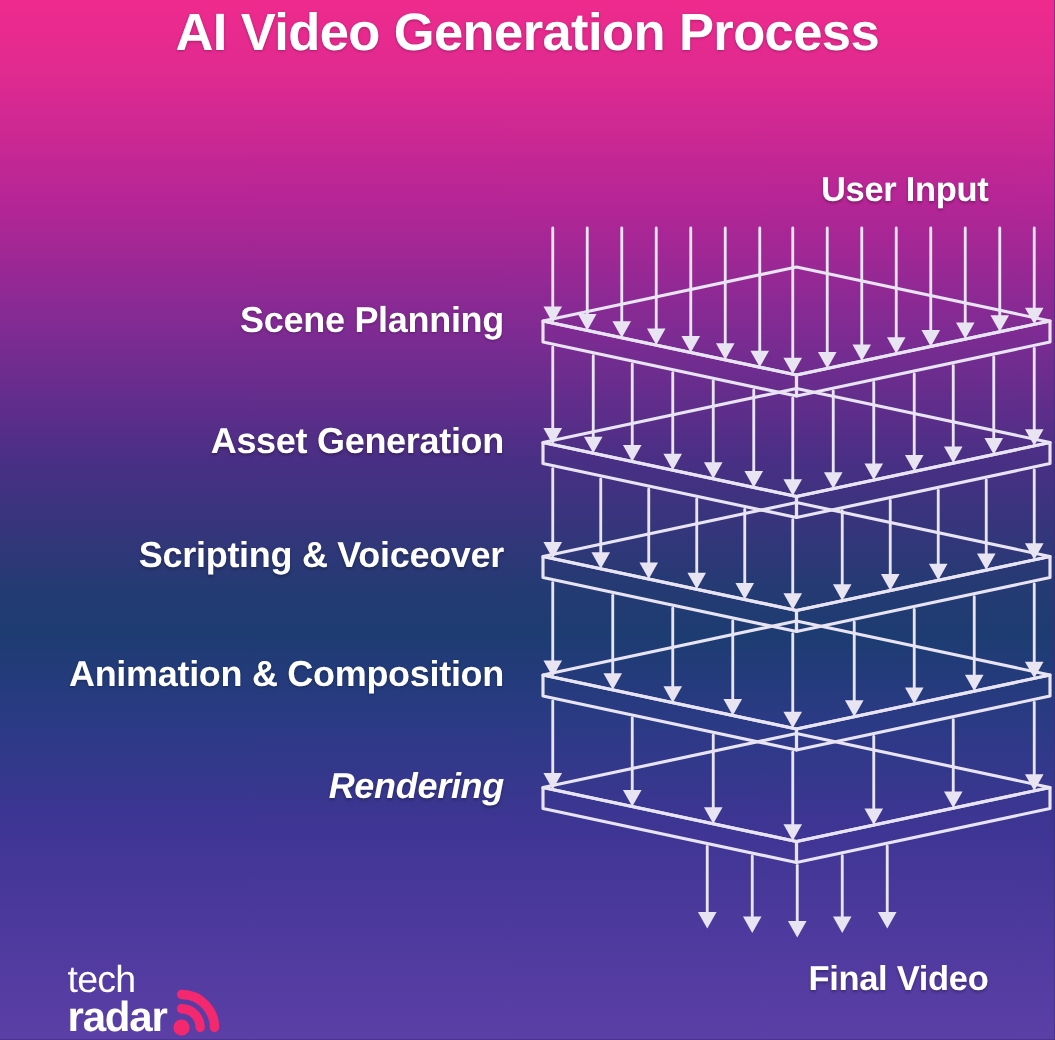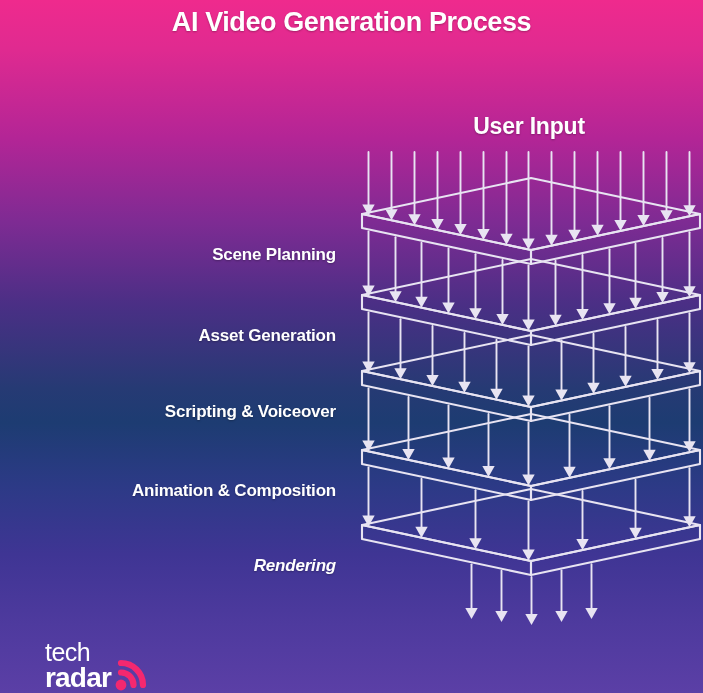--- a/index.html
+++ b/index.html
@@ -21,29 +21,28 @@
       #2c3a86 70%,
       #3f3594 80%,
       #4e3a9e 90%,
       #5b3fa6 100%);
   }
   #iso{position:absolute;left:0;top:0;width:703px;height:693px;}
   .txt{position:absolute;color:#ffffff;font-weight:bold;white-space:nowrap;
        text-shadow:0 1px 2px rgba(0,0,0,.28);letter-spacing:-0.2px;}
   #title{
     left:0;top:2px;width:703px;text-align:center;
-    font-size:27px;line-height:40px;letter-spacing:-0.4px;
+    font-size:35px;line-height:40px;letter-spacing:-0.4px;
   }
-  .endcap{font-size:23px;line-height:30px;text-align:center;width:260px;}
+  .endcap{font-size:23px;line-height:30px;text-align:right;width:260px;}
   #userInput{left:399px;top:111px;}
   #finalVideo{left:399px;top:637px;}
   .layerlabel{
-    right:367px;text-align:right;font-size:17px;line-height:30px;
+    right:367px;text-align:right;font-size:24px;line-height:30px;
     transform:translateY(-15px);
-    margin-top:41px;
   }
   #logo{position:absolute;left:45px;top:640px;width:150px;height:52px;}
   .logo-t{fill:#ffffff;}
   .logo-wave{fill:none;stroke:#f4286f;stroke-width:6.2;stroke-linecap:round;}
   .logo-dot{fill:#f4286f;}
 </style>
 </head>
 <body>
 
 <div id="stage">
@@ -324,20 +323,21 @@
         <g>
           <line x1="591.5" y1="564.112426035503" x2="591.5" y2="609.45" stroke="#e8e4f2" stroke-width="1.9" stroke-linecap="round"></line>
           <polygon points="585.3,607.95 597.7,607.95 591.5,618.95" fill="#e8e4f2" stroke="none"></polygon>
         </g>
       </g>
     </svg>
 
   <div class="txt" id="title">AI Video Generation Process</div>
 
   <div class="txt endcap" id="userInput">User Input</div>
+  <div class="txt endcap" id="finalVideo">Final Video</div>
 
   <div class="txt layerlabel" style="top:214px;">Scene Planning</div>
   <div class="txt layerlabel" style="top:295px;">Asset Generation</div>
   <div class="txt layerlabel" style="top:450px;">Animation &amp; Composition</div>
   <div class="txt layerlabel" style="top:371px;">Scripting &amp; Voiceover</div>
   <div class="txt layerlabel" style="top:525px;font-style:italic;">Rendering</div>
 
   <svg id="logo" viewBox="0 0 150 52">
     <g>
       <text class="logo-t" x="0" y="21" font-family="Liberation Sans, sans-serif" font-size="25" font-weight="400" letter-spacing="-0.5">tech</text>

